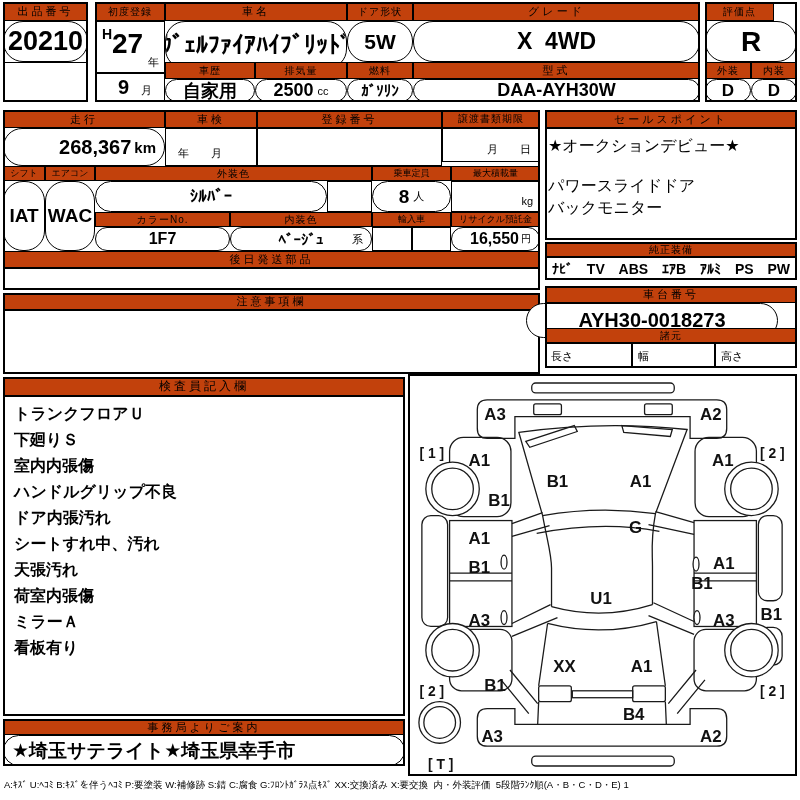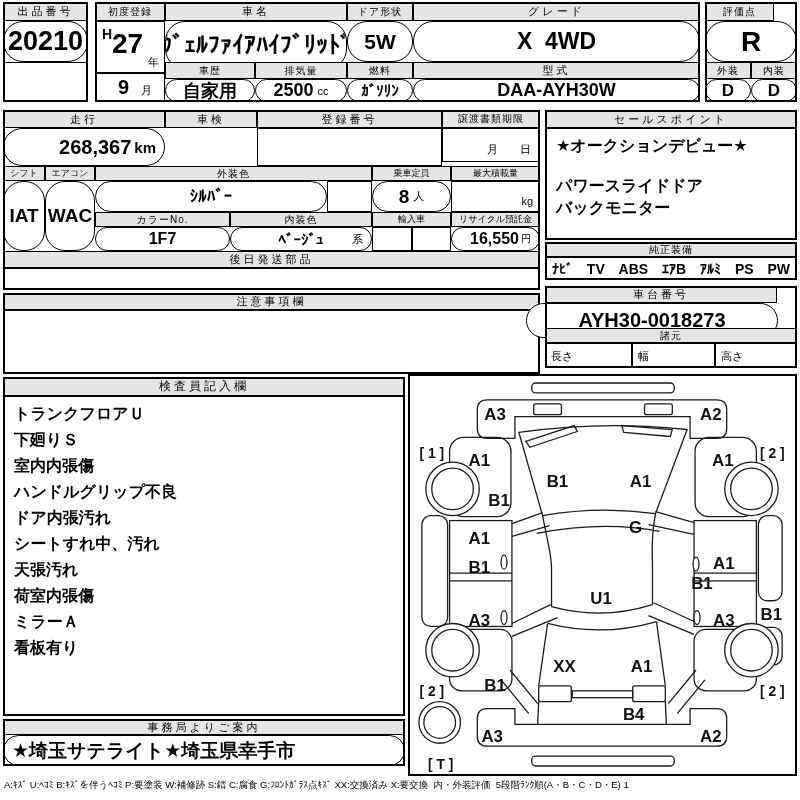--- a/index.html
+++ b/index.html
@@ -1,28 +1,28 @@
 <!DOCTYPE html>
 <html><head>
 <meta charset="utf-8">
 <style>
   html,body{margin:0;padding:0;background:#fff;}
   #sheet{position:relative;width:800px;height:800px;background:#fff;
          font-family:"Liberation Sans","DejaVu Sans",sans-serif;color:#000;overflow:hidden;}
   .cell{position:absolute;box-sizing:border-box;border:1px solid #000;background:#fff;overflow:hidden;}
-  .hdr{background:#e5e5e5;font-size:11px;letter-spacing:3px;display:flex;align-items:center;justify-content:center;}
+  .hdr{background:#c2410c;font-size:11px;letter-spacing:3px;display:flex;align-items:center;justify-content:center;}
   .hdr.s{font-size:10px;letter-spacing:1px;}
   .hdr.xs{font-size:9px;letter-spacing:0;}
   .val{font-weight:bold;display:flex;align-items:center;justify-content:center;white-space:pre;border-radius:20px;}
   .group{position:absolute;box-sizing:border-box;border:2px solid #000;pointer-events:none;background:transparent;}
   .unit{font-weight:normal;font-size:11px;margin-left:4px;}
   .small-ph{font-size:11px;font-weight:normal;}
   .left{justify-content:flex-start;padding-left:8px;}
   .right{justify-content:flex-end;padding-right:8px;}
-  .salesline{position:absolute;left:10px;font-weight:bold;font-size:16px;white-space:pre;}
+  .salesline{position:absolute;left:2px;font-weight:normal;font-size:16px;white-space:pre;}
   .insline{font-weight:bold;font-size:16px;line-height:26px;white-space:pre;}
   .lbl{font:bold 17px "Liberation Sans","DejaVu Sans",sans-serif;fill:#111;}
   .lbl.sm{font:bold 14px "Liberation Sans","DejaVu Sans",sans-serif;}
   svg text{text-anchor:middle;}
   .legend{position:absolute;left:4px;top:779px;width:792px;font-size:9.5px;white-space:pre;color:#000;}
 </style>
 </head>
 <body>
 
 <div id="sheet">
@@ -66,20 +66,23 @@
   <div class="cell hdr s" style="left:705px;top:62px;width:46px;height:17px">外装</div>
   <div class="cell hdr s" style="left:751px;top:62px;width:46px;height:17px">内装</div>
   <div class="cell val" style="left:705px;top:79px;width:46px;height:23px;font-size:17px">D</div>
   <div class="cell val" style="left:751px;top:79px;width:46px;height:23px;font-size:17px">D</div>
 
   <div class="cell hdr" style="left:3px;top:110px;width:162px;height:18px">走行</div>
   <div class="cell val right" style="left:3px;top:128px;width:162px;height:38px;font-size:20px">
     <span>268,367</span><span style="font-size:15px;margin-left:3px">km</span>
   </div>
   <div class="cell hdr" style="left:165px;top:110px;width:92px;height:18px">車検</div>
+  <div class="cell" style="left:165px;top:128px;width:92px;height:38px">
+    <span class="small-ph" style="position:absolute;left:12px;bottom:4px;white-space:pre">年　　月</span>
+  </div>
   <div class="cell hdr" style="left:257px;top:110px;width:185px;height:18px">登録番号</div>
   <div class="cell" style="left:257px;top:128px;width:185px;height:38px"></div>
   <div class="cell hdr s" style="left:442px;top:110px;width:98px;height:18px">譲渡書類期限</div>
   <div class="cell" style="left:442px;top:128px;width:98px;height:34px">
     <span class="small-ph" style="position:absolute;right:8px;bottom:4px;white-space:pre">月　　日</span>
   </div>
 
   <div class="cell hdr xs" style="left:3px;top:166px;width:42px;height:15px">シフト</div>
   <div class="cell hdr xs" style="left:45px;top:166px;width:50px;height:15px">エアコン</div>
   <div class="cell hdr s" style="left:95px;top:166px;width:277px;height:15px">外装色</div>
@@ -153,21 +156,21 @@
     <span>ﾅﾋﾞ</span>
     <span>TV</span>
     <span>ABS</span>
     <span>ｴｱB</span>
     <span>ｱﾙﾐ</span>
     <span>PS</span>
     <span>PW</span>
   </div>
   <div class="group" style="left:545px;top:242px;width:252px;height:38px"></div>
 
-  <div class="cell hdr" style="left:545px;top:286px;width:232px;height:17px">車台番号</div>
+  <div class="cell hdr" style="left:545px;top:286px;width:252px;height:17px">車台番号</div>
   <div class="cell val" style="left:526px;top:303px;width:252px;height:35px;font-size:20px">AYH30-0018273</div>
   <div class="cell hdr s" style="left:545px;top:328px;width:252px;height:15px">諸元</div>
   <div class="cell" style="left:545px;top:343px;width:87px;height:25px">
     <span class="small-ph" style="position:absolute;left:5px;top:5px">長さ</span>
   </div>
   <div class="cell" style="left:632px;top:343px;width:83px;height:25px">
     <span class="small-ph" style="position:absolute;left:5px;top:5px">幅</span>
   </div>
   <div class="cell" style="left:715px;top:343px;width:82px;height:25px">
     <span class="small-ph" style="position:absolute;left:5px;top:5px">高さ</span>

